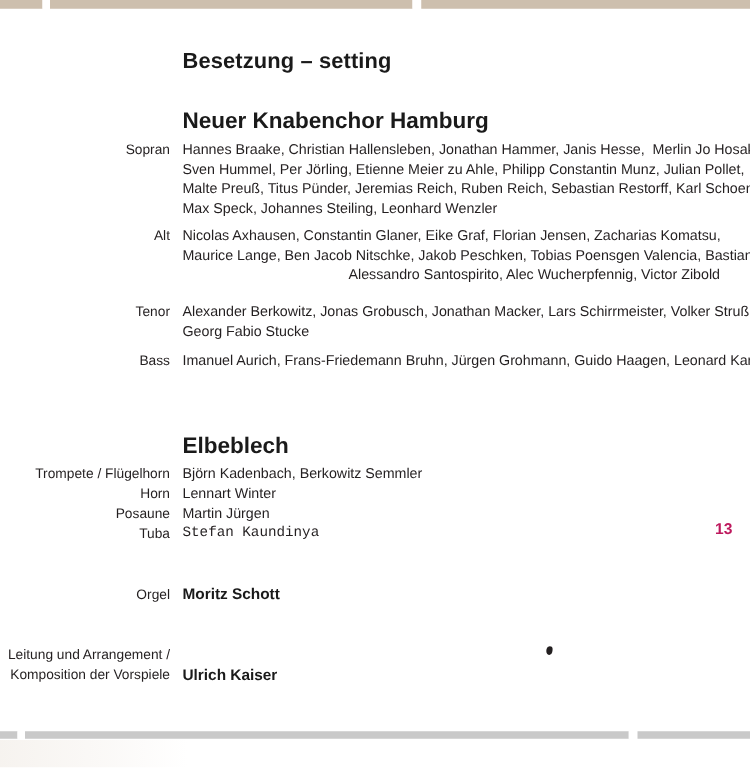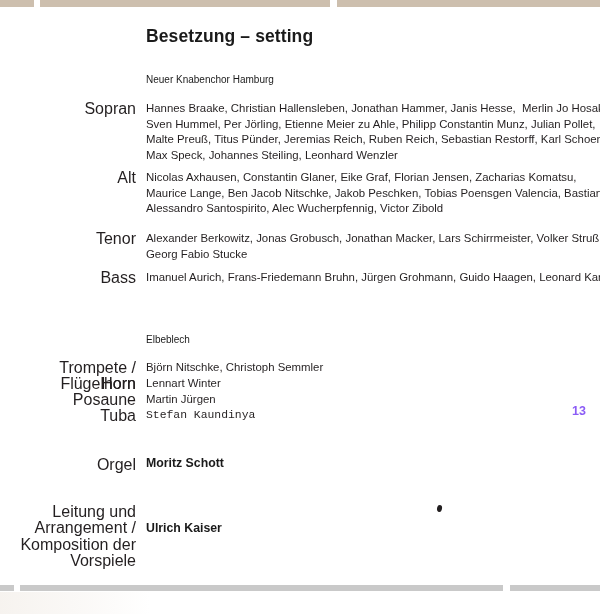--- a/index.html
+++ b/index.html
@@ -56,52 +56,52 @@
     bottom: 0;
     width: 150px;
     height: 22px;
     background: linear-gradient(90deg, #efe9e2 0%, #f8f5f2 60%, #ffffff 100%);
     opacity: .55;
   }
 
   
   .page {
     position: absolute;
-    top: 0;
+    top: 12px;
     left: 0;
     width: 600px;
     height: 448px;
   }
 
   .title {
     position: absolute;
     left: 146px;
     top: 26px;
     font-size: 17.5px;
     font-weight: bold;
     letter-spacing: .1px;
     color: #1a1a1a;
   }
 
   .section-head {
     position: absolute;
     left: 146px;
-    font-size: 10px;
-    font-weight: normal;
+    font-size: 18px;
+    font-weight: bold;
     color: #1a1a1a;
   }
   .head-choir { top: 74px; }
   .head-brass { top: 334px; }
 
   
   .role {
     position: absolute;
     right: 464px;   
     text-align: right;
-    font-size: 16px;
+    font-size: 11px;
     color: #231f20;
     line-height: 15.6px;
     white-space: pre-line;
   }
 
   
   .names {
     position: absolute;
     left: 146px;
     width: 430px;
@@ -118,21 +118,21 @@
     font-weight: bold;
     color: #1a1a1a;
   }
 
   .page-number {
     position: absolute;
     right: 14px;
     bottom: 30px;
     font-size: 12.5px;
     font-weight: bold;
-    color: #8b5cf6;
+    color: #be185d;
   }
 
   .speck {
     position: absolute;
     left: 437px;
     top: 505px;
     width: 5px;
     height: 7px;
     background: #231f20;
     border-radius: 60% 40% 50% 50% / 40% 60% 40% 60%;
@@ -158,42 +158,42 @@
 
   <div class="role" style="top:101px;">Sopran</div>
   <div class="names" style="top:101px;">
     <span class="ln">Hannes Braake, Christian Hallensleben, Jonathan Hammer, Janis Hesse,  Merlin Jo Hosak,</span>
     <span class="ln">Sven Hummel, Per Jörling, Etienne Meier zu Ahle, Philipp Constantin Munz, Julian Pollet,</span>
     <span class="ln">Malte Preuß, Titus Pünder, Jeremias Reich, Ruben Reich, Sebastian Restorff, Karl Schoenewald,</span>
     <span class="ln">Max Speck, Johannes Steiling, Leonhard Wenzler</span>
   </div>
 
   <div class="role" style="top:170px;">Alt</div>
-  <div class="names" style="top:170px;">
+  <div class="names" style="top:170px;text-align:right;">
     <span class="ln">Nicolas Axhausen, Constantin Glaner, Eike Graf, Florian Jensen, Zacharias Komatsu,</span>
     <span class="ln">Maurice Lange, Ben Jacob Nitschke, Jakob Peschken, Tobias Poensgen Valencia, Bastian Robran,</span>
     <span class="ln">Alessandro Santospirito, Alec Wucherpfennig, Victor Zibold</span>
   </div>
 
   <div class="role" style="top:231px;">Tenor</div>
   <div class="names" style="top:231px;">
     <span class="ln">Alexander Berkowitz, Jonas Grobusch, Jonathan Macker, Lars Schirrmeister, Volker Struß,</span>
     <span class="ln">Georg Fabio Stucke</span>
   </div>
 
   <div class="role" style="top:270px;">Bass</div>
   <div class="names" style="top:270px;">
     <span class="ln">Imanuel Aurich, Frans-Friedemann Bruhn, Jürgen Grohmann, Guido Haagen, Leonard Kamps,</span>
   </div>
 
   <div class="section-head head-brass">Elbeblech</div>
 
   <div class="role" style="top:360px;">Trompete / Flügelhorn</div>
   <div class="names" style="top:360px;">
-    <span class="ln">Björn Nitschke, Christoph Semmler</span>
+    <span class="ln">Björn Kadenbach, Berkowitz Semmler</span>
   </div>
 
   <div class="role" style="top:376px;">Horn</div>
   <div class="names" style="top:376px;">
     <span class="ln">Lennart Winter</span>
   </div>
 
   <div class="role" style="top:392px;padding-left:28px;">Posaune</div>
   <div class="names" style="top:392px;">
     <span class="ln">Martin Jürgen</span>

